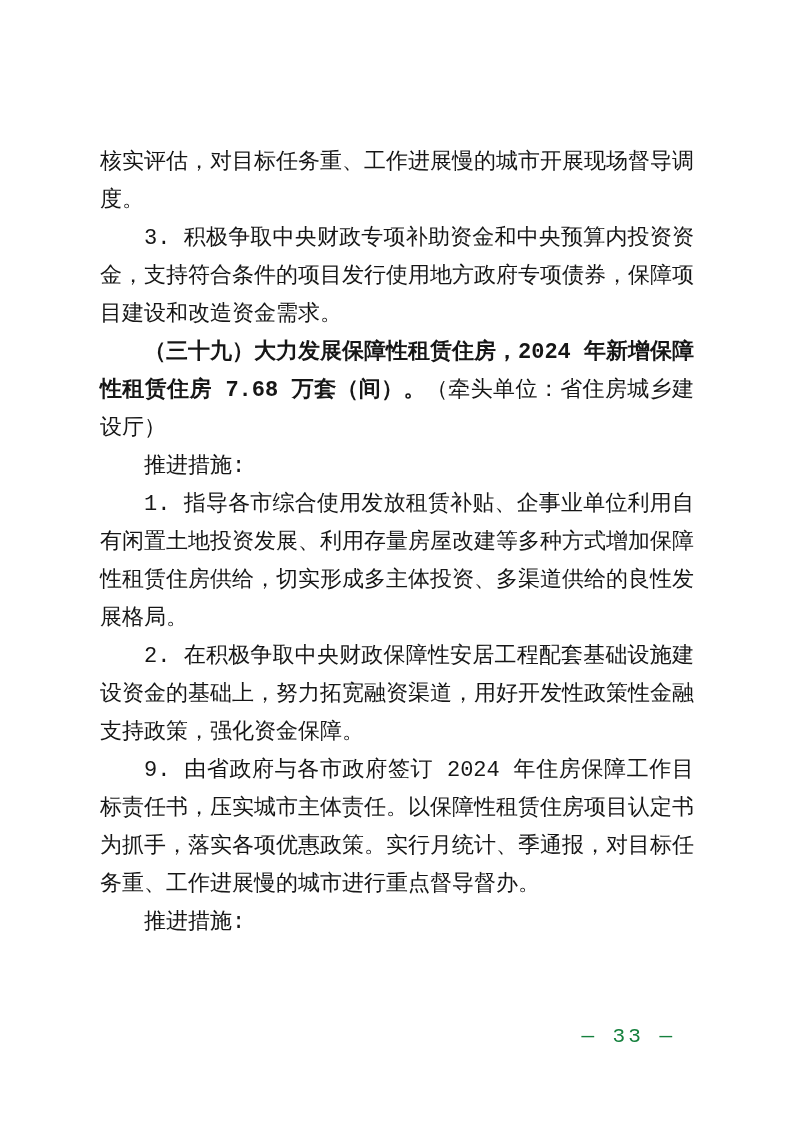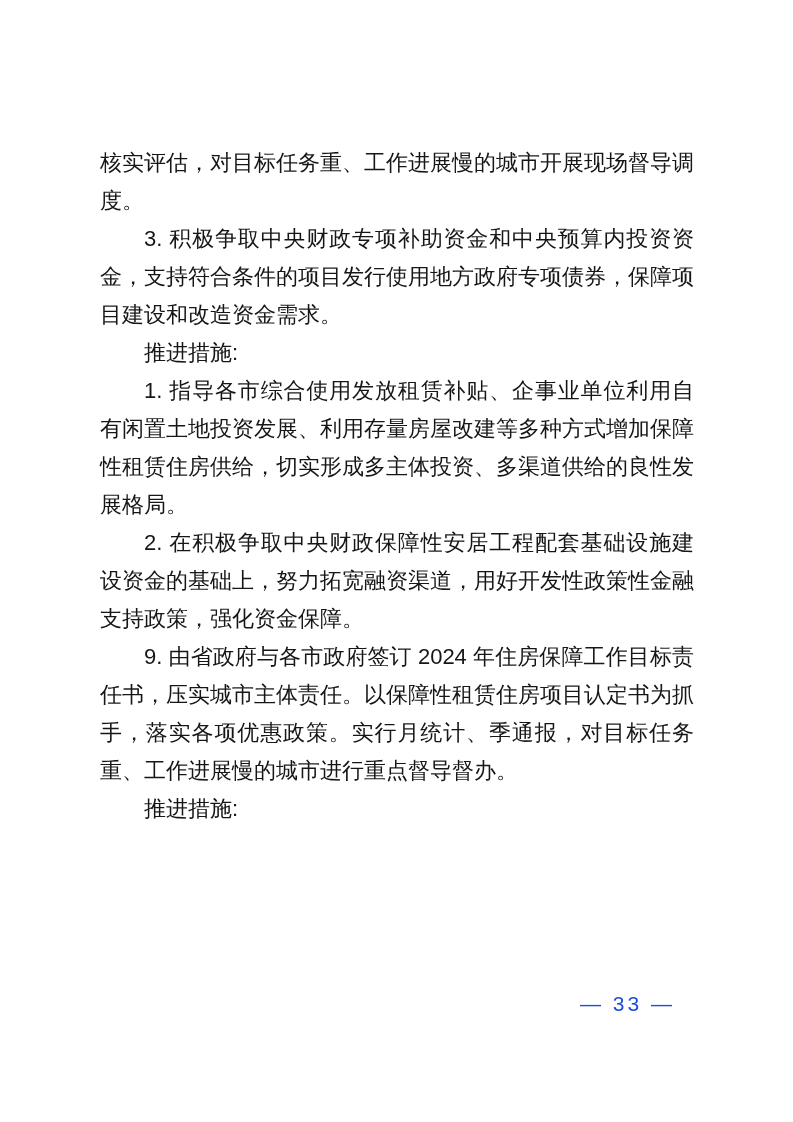--- a/index.html
+++ b/index.html
@@ -6,21 +6,21 @@
     margin: 0;
     padding: 0;
     background: #ffffff;
   }
   .page {
     position: relative;
     width: 793px;
     height: 1122px;
     background: #ffffff;
     overflow: hidden;
-    font-family: Liberation Sans, sans-serif;
+    font-family: Liberation Mono, monospace;
     color: #161616;
   }
   .content {
     position: absolute;
     left: 100px;
     top: 144px;
     width: 594px;
   }
   .para {
     margin: 0;
@@ -34,39 +34,40 @@
     text-indent: 44px;
   }
   .heading .bold-part {
     font-weight: bold;
   }
   .heading .tail-part {
     font-weight: normal;
   }
   .footer {
     position: absolute;
-    top: 992px;
+    top: 1025px;
     right: 118px;
     font-size: 21px;
     line-height: 24px;
     letter-spacing: 3px;
-    color: #1d4ed8;
+    color: #15803d;
     white-space: pre;
   }
 </style>
 </head>
 <body>
 
 <div class="page">
   <div class="content">
 
     <p class="para">核实评估，对目标任务重、工作进展慢的城市开展现场督导调度。</p>
 
     <p class="para indent">3. 积极争取中央财政专项补助资金和中央预算内投资资金，支持符合条件的项目发行使用地方政府专项债券，保障项目建设和改造资金需求。</p>
 
+    <p class="para indent heading"><span class="bold-part">（三十九）大力发展保障性租赁住房，2024 年新增保障性租赁住房 7.68 万套（间）。</span><span class="tail-part">（牵头单位：省住房城乡建设厅）</span></p>
 
     <p class="para indent">推进措施:</p>
 
     <p class="para indent">1. 指导各市综合使用发放租赁补贴、企事业单位利用自有闲置土地投资发展、利用存量房屋改建等多种方式增加保障性租赁住房供给，切实形成多主体投资、多渠道供给的良性发展格局。</p>
 
     <p class="para indent">2. 在积极争取中央财政保障性安居工程配套基础设施建设资金的基础上，努力拓宽融资渠道，用好开发性政策性金融支持政策，强化资金保障。</p>
 
     <p class="para indent">9. 由省政府与各市政府签订 2024 年住房保障工作目标责任书，压实城市主体责任。以保障性租赁住房项目认定书为抓手，落实各项优惠政策。实行月统计、季通报，对目标任务重、工作进展慢的城市进行重点督导督办。</p>
 
 

